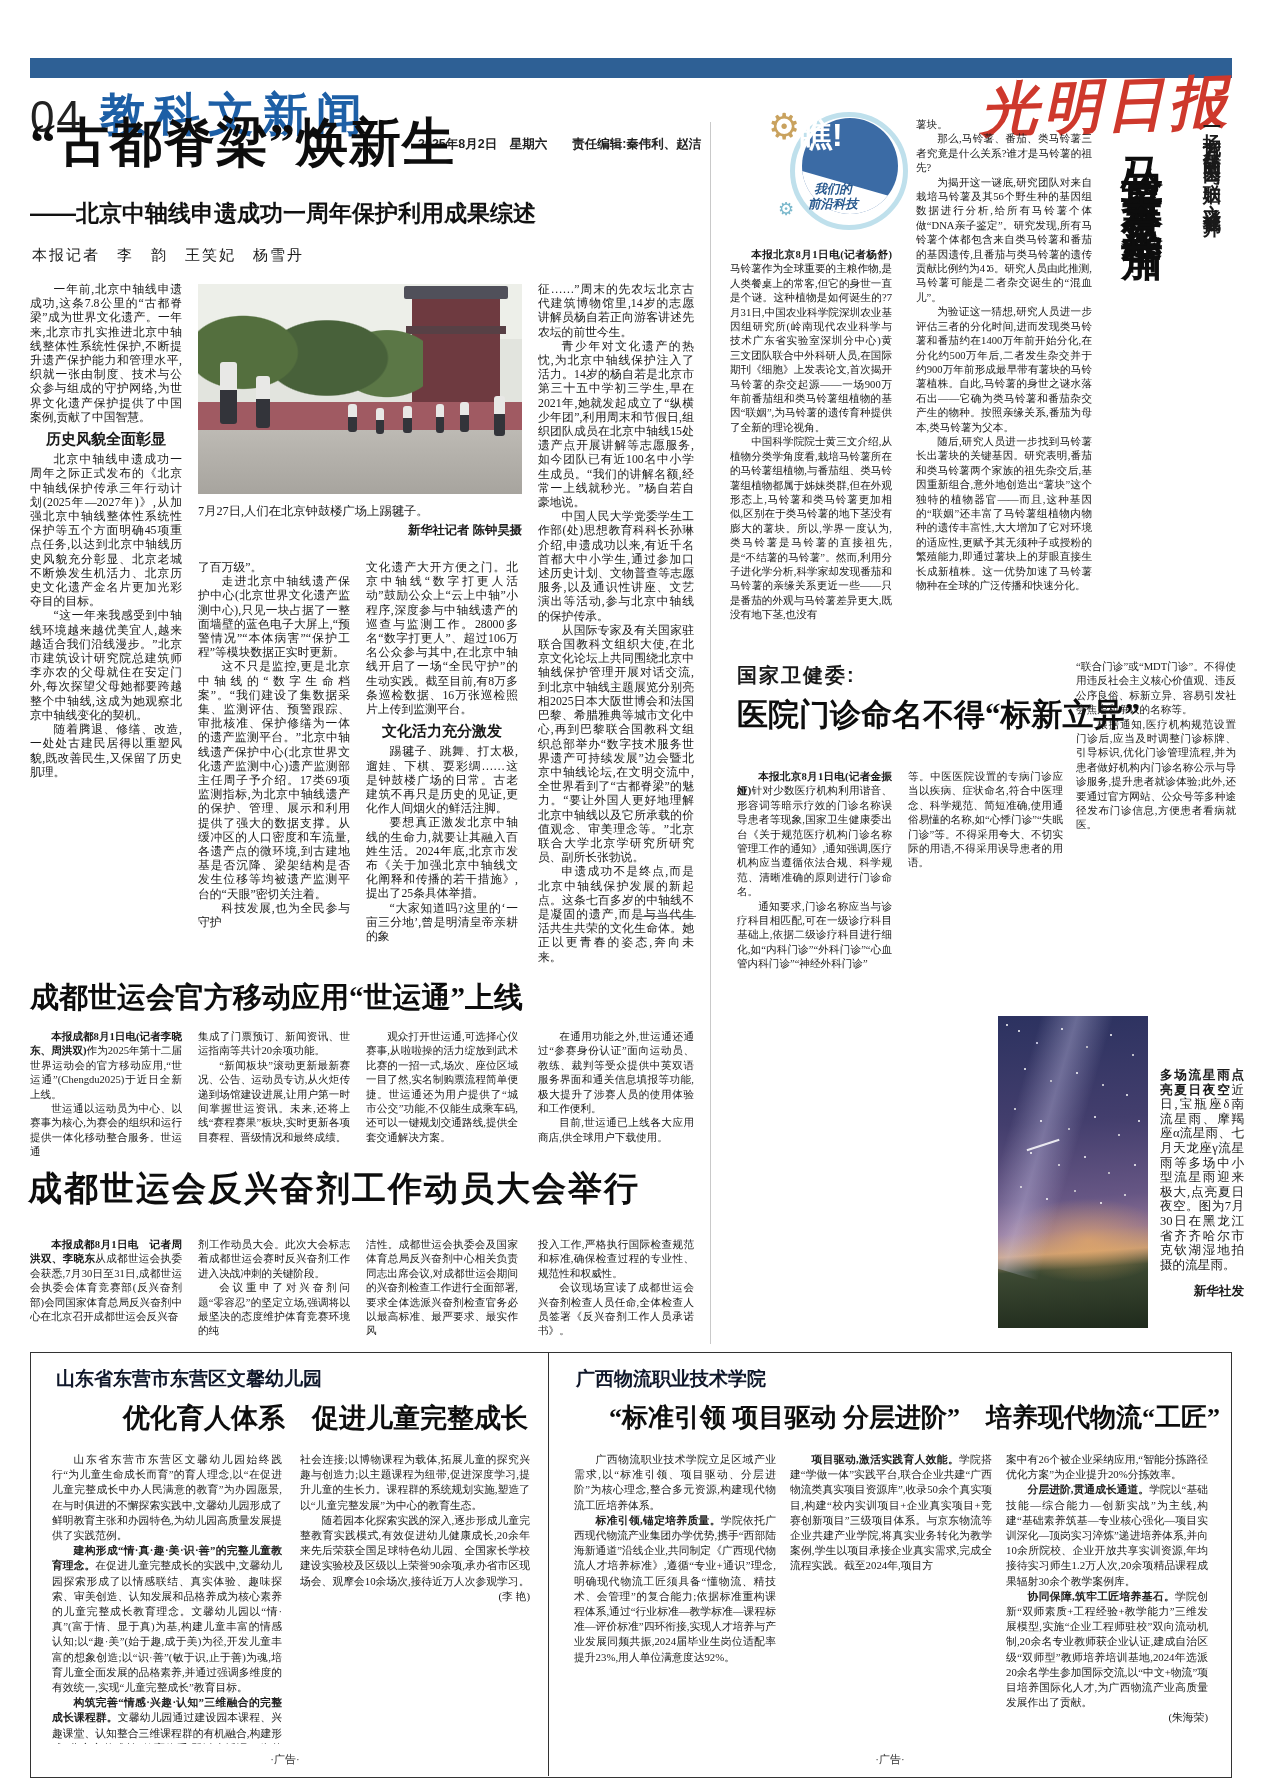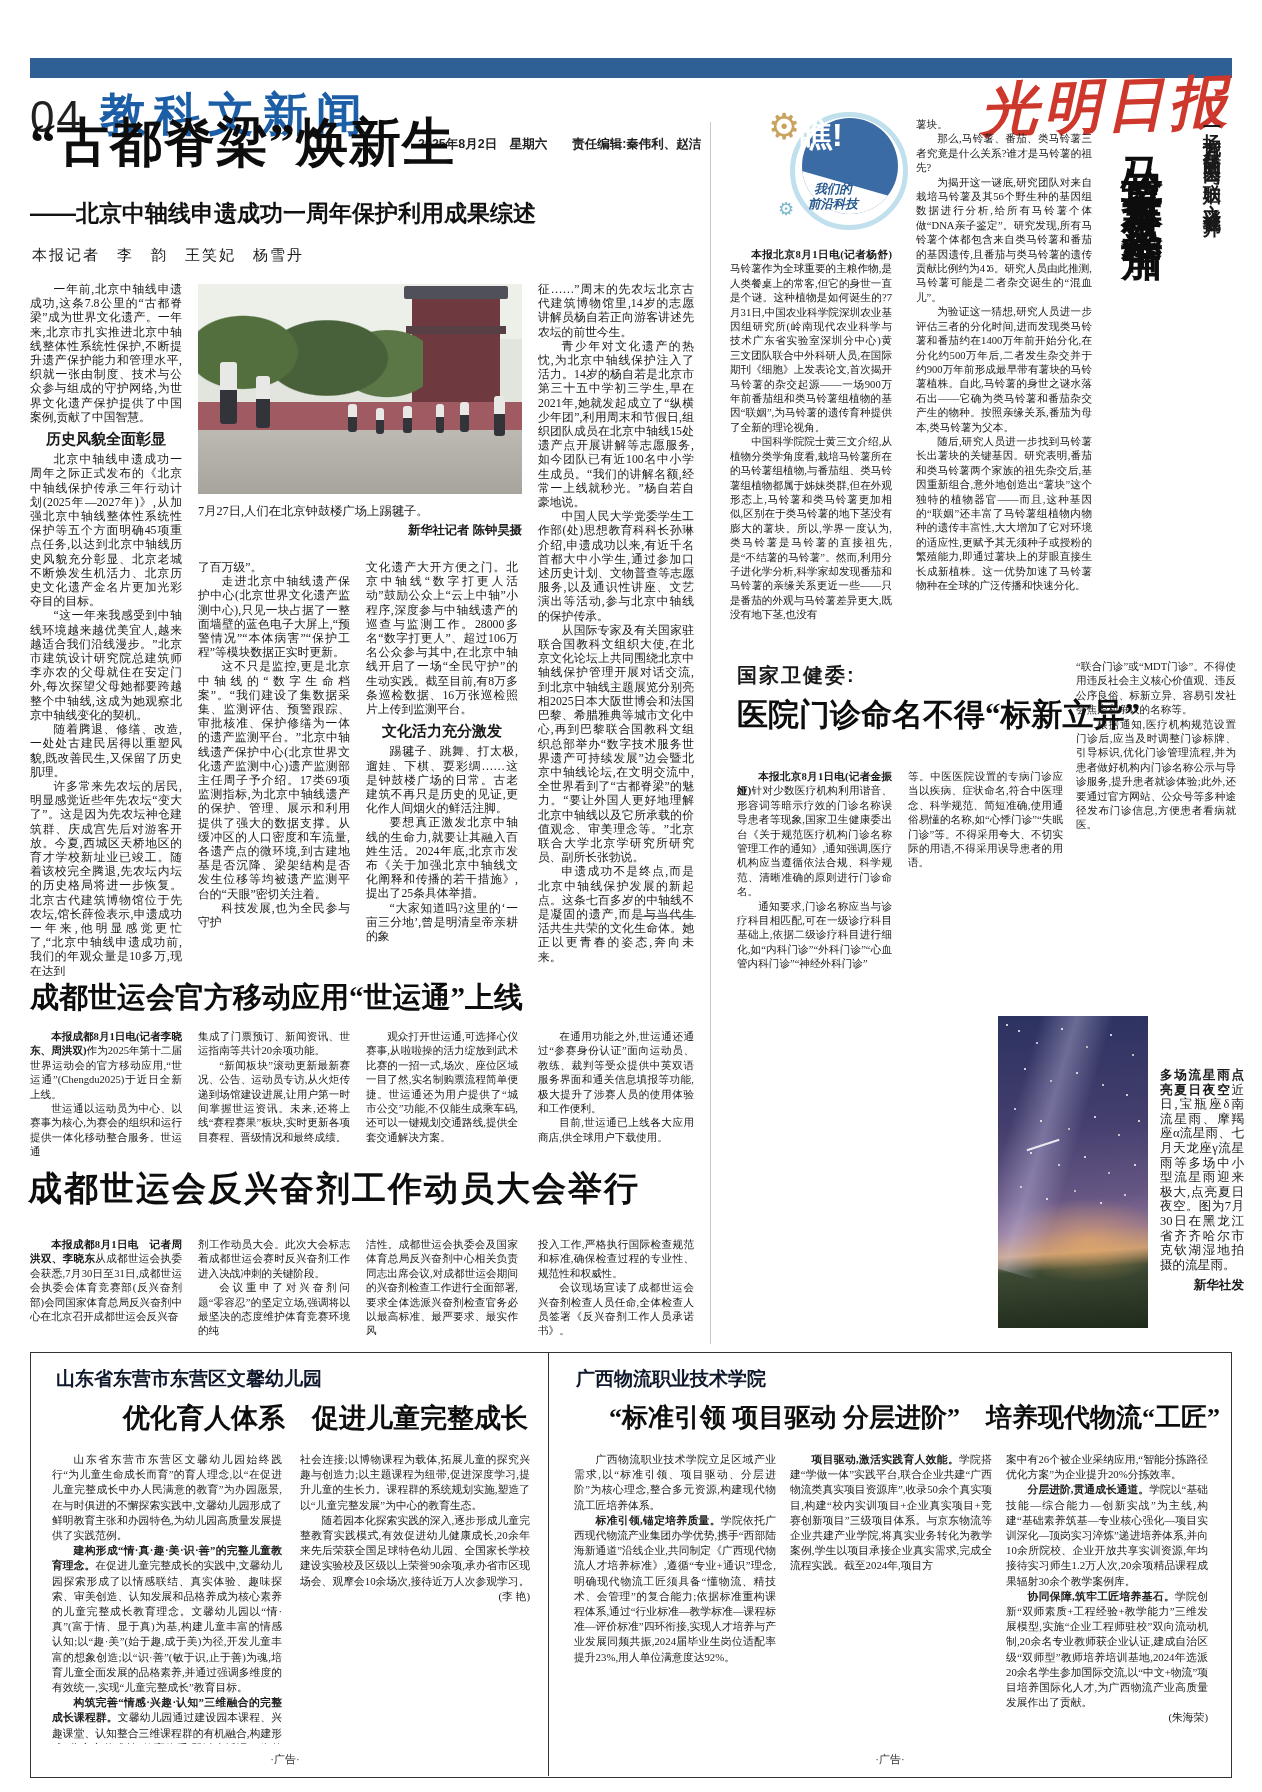--- a/index.html
+++ b/index.html
@@ -91,21 +91,21 @@
          box-shadow:12px 6px #fff,30px 18px #e8e8ff,55px 4px #fff,80px 22px #ddd,104px 10px #fff,
          126px 30px #eee,18px 44px #fff,44px 56px #ddd,70px 48px #fff,96px 60px #eee,120px 70px #fff,
          8px 84px #eee,34px 96px #fff,62px 104px #ddd,88px 92px #fff,112px 110px #eee,132px 96px #fff,
          24px 128px #fff,52px 140px #eee,78px 132px #fff,102px 148px #ddd,128px 140px #fff,
          14px 162px #eee,40px 174px #fff,68px 166px #ddd,94px 178px #fff,118px 170px #eee;}
   .meteor-streak{position:absolute;left:28px;top:128px;width:34px;height:1.5px;background:rgba(255,255,255,.85);
                  transform:rotate(-18deg);}
   .cap2{position:absolute;left:1160px;top:1068px;width:84px;font-size:12.6px;line-height:14.6px;
         text-align:justify;overflow:hidden;}
   .cap2 strong{font-family:"Liberation Sans",sans-serif;}
-  .cap2 .credit{display:block;text-align:right;font-family:"Liberation Sans",sans-serif;font-weight:bold;margin-top:6px;}
+  .cap2 .credit{display:block;text-align:right;font-family:"Liberation Sans",sans-serif;font-weight:bold;margin-top:12px;}
 
   
   .ads-box{position:absolute;left:30px;top:1352px;width:1200px;height:424px;border:1.5px solid #333;}
   .ads-div{position:absolute;left:548px;top:1352px;width:1px;height:424px;background:#333;}
   .ad-org{position:absolute;font-family:Liberation Serif, serif;font-size:19px;font-weight:bold;color:#0f172a;}
   .ad-hl{position:absolute;text-align:right;font-size:27px;font-weight:bold;color:#0d0d0d;}
   .ad-col{position:absolute;overflow:hidden;text-align:justify;font-size:10.8px;line-height:15.2px;color:#222;}
   .ad-col p{margin:0;text-indent:2em;}
   .ad-col p.cont{text-indent:0;}
   .ad-tag{position:absolute;text-align:center;font-size:11px;color:#333;}
@@ -145,21 +145,20 @@
     <span>7月27日,人们在北京钟鼓楼广场上踢毽子。</span>
     <span class="credit">新华社记者 陈钟昊摄</span>
   </div>
 
   <div class="col" style="left:30px;top:282px;width:152px;height:694px">
     <p>一年前,北京中轴线申遗成功,这条7.8公里的“古都脊梁”成为世界文化遗产。一年来,北京市扎实推进北京中轴线整体性系统性保护,不断提升遗产保护能力和管理水平,织就一张由制度、技术与公众参与组成的守护网络,为世界文化遗产保护提供了中国案例,贡献了中国智慧。</p>
     <p class="shead">历史风貌全面彰显</p>
     <p>北京中轴线申遗成功一周年之际正式发布的《北京中轴线保护传承三年行动计划(2025年—2027年)》,从加强北京中轴线整体性系统性保护等五个方面明确45项重点任务,以达到北京中轴线历史风貌充分彰显、北京老城不断焕发生机活力、北京历史文化遗产金名片更加光彩夺目的目标。</p>
     <p>“这一年来我感受到中轴线环境越来越优美宜人,越来越适合我们沿线漫步。”北京市建筑设计研究院总建筑师李亦农的父母就住在安定门外,每次探望父母她都要跨越整个中轴线,这成为她观察北京中轴线变化的契机。</p>
     <p>随着腾退、修缮、改造,一处处古建民居得以重塑风貌,既改善民生,又保留了历史肌理。</p>
-    <p>许多常来先农坛的居民,明显感觉近些年先农坛“变大了”。这是因为先农坛神仓建筑群、庆成宫先后对游客开放。今夏,西城区天桥地区的育才学校新址业已竣工。随着该校完全腾退,先农坛内坛的历史格局将进一步恢复。北京古代建筑博物馆位于先农坛,馆长薛俭表示,申遗成功一年来,他明显感觉更忙了,“北京中轴线申遗成功前,我们的年观众量是10多万,现在达到</p>
   </div>
   <div class="col" style="left:198px;top:560px;width:152px;height:416px">
     <p class="cont">了百万级”。</p>
     <p>走进北京中轴线遗产保护中心(北京世界文化遗产监测中心),只见一块占据了一整面墙壁的蓝色电子大屏上,“预警情况”“本体病害”“保护工程”等模块数据正实时更新。</p>
     <p>这不只是监控,更是北京中轴线的“数字生命档案”。“我们建设了集数据采集、监测评估、预警跟踪、审批核准、保护修缮为一体的遗产监测平台。”北京中轴线遗产保护中心(北京世界文化遗产监测中心)遗产监测部主任周子予介绍。17类69项监测指标,为北京中轴线遗产的保护、管理、展示和利用提供了强大的数据支撑。从缓冲区的人口密度和车流量,各遗产点的微环境,到古建地基是否沉降、梁架结构是否发生位移等均被遗产监测平台的“天眼”密切关注着。</p>
     <p>科技发展,也为全民参与守护</p>
   </div>
   <div class="col" style="left:366px;top:560px;width:152px;height:416px">
     <p class="cont">文化遗产大开方便之门。北京中轴线“数字打更人活动”鼓励公众上“云上中轴”小程序,深度参与中轴线遗产的巡查与监测工作。28000多名“数字打更人”、超过106万名公众参与其中,在北京中轴线开启了一场“全民守护”的生动实践。截至目前,有8万多条巡检数据、16万张巡检照片上传到监测平台。</p>
     <p class="shead">文化活力充分激发</p>

